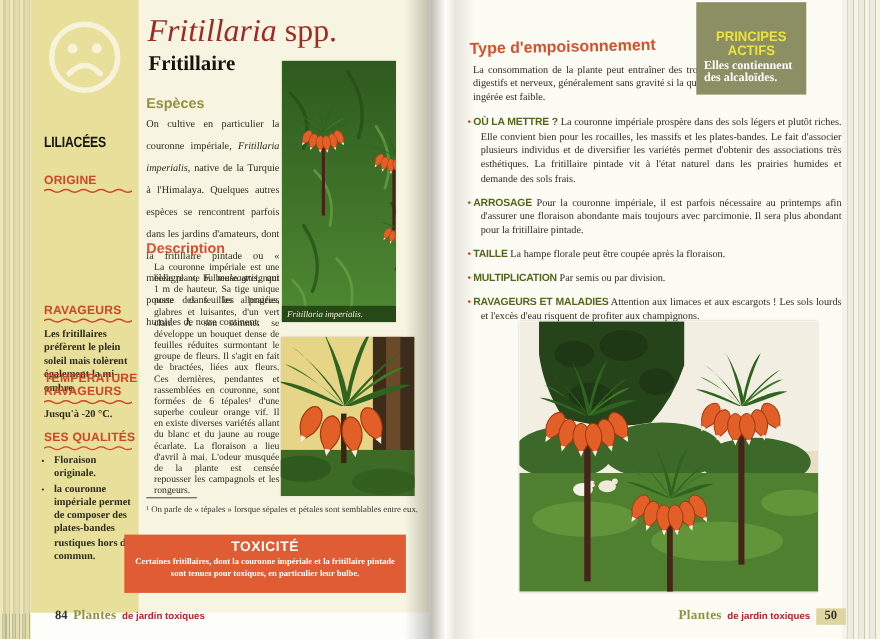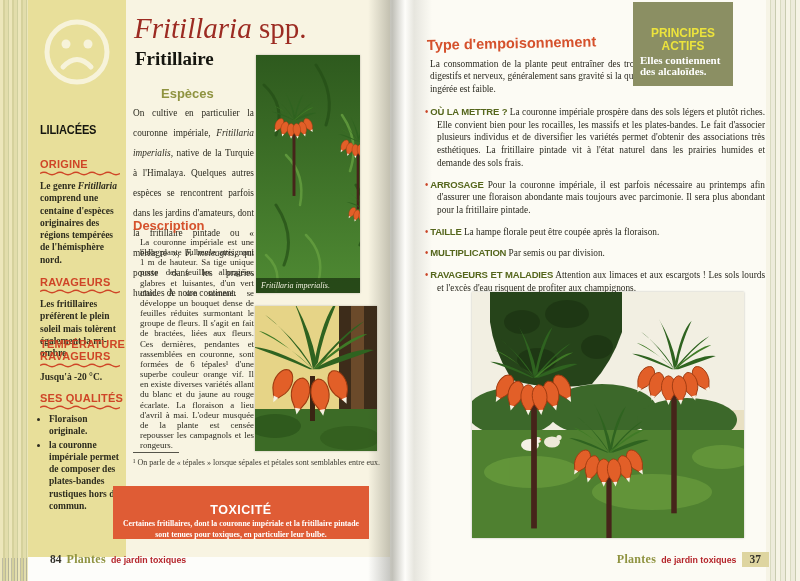--- a/index.html
+++ b/index.html
@@ -36,38 +36,38 @@
   .sb-wavy{position:absolute;}
   .sb-text{position:absolute;width:82px;font-size:9.5px;font-weight:bold;line-height:12.3px;color:#2e2d1f;}
   .sb-text ul{margin:0;padding-left:9px;}
   .sb-text li{margin:0 0 1px 0;}
 
   
   .title{left:134px;top:12px;color:var(--title-red);font-size:29px;line-height:32px;}
   .title .latin{font-style:italic;}
   .title-common{left:135px;top:48px;font-size:19px;font-weight:bold;color:#15150f;}
   .h-esp{left:133px;top:86px;font-family:"Liberation Sans",sans-serif;font-weight:bold;
-    font-size:13px;color:var(--olive);margin-left:28px;}
+    font-size:13px;color:var(--olive);}
   .esp-text{left:133px;top:103px;width:121px;font-size:9.3px;line-height:20px;text-align:justify;}
   .h-desc{left:133px;top:218px;font-family:"Liberation Sans",sans-serif;font-weight:bold;
     font-size:13px;color:#d5512c;}
   .desc-text{left:140px;top:237px;width:114px;font-size:8.8px;line-height:10.15px;text-align:justify;}
   .fn-rule{left:133px;top:452px;width:46px;border-top:1px solid #55544a;}
   .footnote{left:133px;top:458px;width:252px;font-size:8px;color:#3a3930;}
 
   
   .photo{position:absolute;overflow:hidden;box-shadow:0 0 2px rgba(0,0,0,.25);}
   .photo svg{display:block;}
   .caption{position:absolute;left:0;bottom:0;right:0;height:15px;background:rgba(25,48,14,.72);
     color:#f2f0df;font-style:italic;font-size:8px;line-height:15px;padding-left:5px;}
 
   
   .tox{left:113px;top:486px;width:256px;height:53px;background:var(--tox-bg);color:#fff;text-align:center;}
   .tox-h{font-family:"Liberation Sans",sans-serif;font-weight:bold;font-size:12.5px;
-    letter-spacing:.5px;margin-top:17px;}
+    letter-spacing:.5px;margin-top:4px;}
   .tox-t{font-size:7.8px;font-weight:bold;line-height:10.5px;padding:2px 9px 0 9px;}
 
   
   .h-poison{left:427px;top:37px;font-family:"Liberation Sans",sans-serif;font-weight:bold;
     font-size:14.5px;color:#d5512c;transform:rotate(-1.2deg);transform-origin:left;}
   .poison-text{left:430px;top:58px;width:224px;font-size:9.3px;line-height:12.4px;text-align:justify;}
 
   .pa-box{left:633px;top:2px;width:100px;height:84px;background:var(--pa-bg);}
   .pa-h{margin-top:25px;text-align:center;font-family:"Liberation Sans",sans-serif;font-weight:bold;
     font-size:12.5px;line-height:12.5px;color:var(--pa-yellow);transform:scaleX(.95);}
@@ -142,21 +142,20 @@
     <circle cx="27" cy="30" r="4.5" fill="#f7f3da"></circle>
     <circle cx="49" cy="30" r="4.5" fill="#f7f3da"></circle>
     <path d="M24,53 Q38,38 52,53" fill="none" stroke="#f7f3da" stroke-width="5" stroke-linecap="round"></path>
   </svg>
   <div class="abs family">LILIACÉES</div>
 
   <div class="sb-head" style="left:40px;top:158px">ORIGINE</div>
   <svg class="sb-wavy" style="left:40px;top:171px" width="80" height="5">
     <path d="M0,2.5 Q4,0 8,2.5 T16,2.5 T24,2.5 T32,2.5 T40,2.5 T48,2.5 T56,2.5 T64,2.5 T72,2.5 T80,2.5" fill="none" stroke="#cf4527" stroke-width="1.3"></path>
   </svg>
-  <div class="sb-text" style="left:40px;top:180px"><span>Le genre </span><i>Fritillaria</i><span> comprend une centaine d'espèces originaires des régions tempérées de l'hémisphère nord.</span></div>
 
   <div class="sb-head" style="left:40px;top:276px">RAVAGEURS</div>
   <svg class="sb-wavy" style="left:40px;top:289px" width="80" height="5">
     <path d="M0,2.5 Q4,0 8,2.5 T16,2.5 T24,2.5 T32,2.5 T40,2.5 T48,2.5 T56,2.5 T64,2.5 T72,2.5 T80,2.5" fill="none" stroke="#cf4527" stroke-width="1.3"></path>
   </svg>
   <div class="sb-text" style="left:40px;top:298px">Les fritillaires préfèrent le plein soleil mais tolèrent également la mi-ombre.</div>
 
   <div class="sb-head" style="left:40px;top:338px;width:82px">TEMPÉRATURE RAVAGEURS</div>
   <svg class="sb-wavy" style="left:40px;top:363px" width="80" height="5">
     <path d="M0,2.5 Q4,0 8,2.5 T16,2.5 T24,2.5 T32,2.5 T40,2.5 T48,2.5 T56,2.5 T64,2.5 T72,2.5 T80,2.5" fill="none" stroke="#cf4527" stroke-width="1.3"></path>
@@ -290,17 +289,17 @@
       </g>
       <use href="#crown" transform="translate(62,72) scale(1.15)"></use>
       <use href="#crown" transform="translate(137,148) scale(1.05)"></use>
       <use href="#crown" transform="translate(202,64) scale(1.1)"></use>
     </svg>
   </div>
 
   <div class="footer footer-right">
     <span class="brand">Plantes</span>
     <span class="btitle">de jardin toxiques</span>
-    <span class="num numbox">37</span>
+    <span class="num numbox">50</span>
   </div>
 
   <div class="abs gutter"></div>
 </div>
 
 </body></html>

